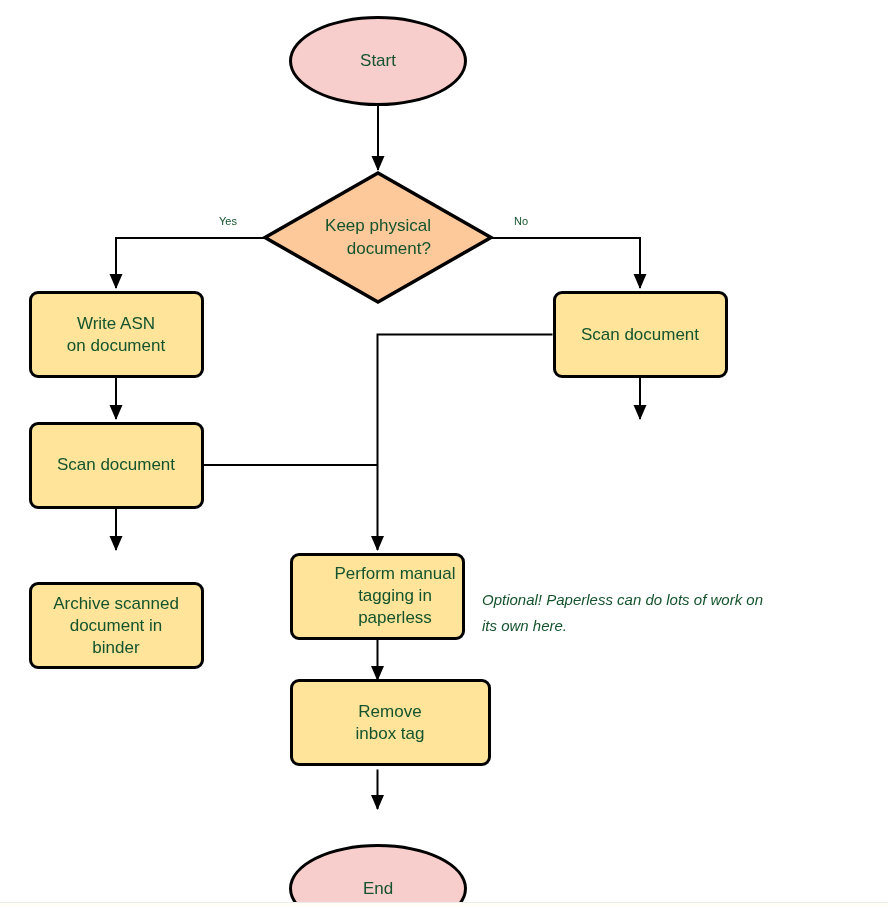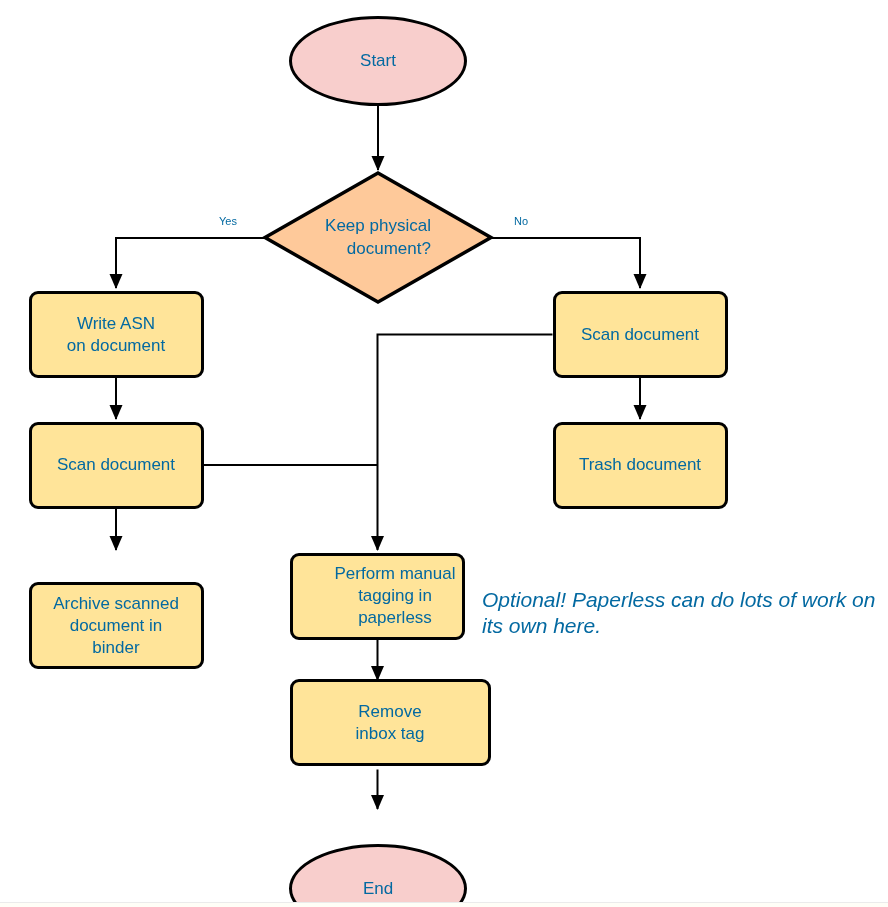--- a/index.html
+++ b/index.html
@@ -7,21 +7,21 @@
     padding: 0;
     background: #ffffff;
   }
   .canvas {
     position: relative;
     width: 888px;
     height: 907px;
     background: #ffffff;
     overflow: hidden;
     font-family: "Liberation Sans", sans-serif;
-    color: #0369a1;
+    color: #14532d;
   }
   .edges-layer {
     position: absolute;
     left: 0; top: 0;
     width: 888px; height: 907px;
   }
   .edge {
     fill: none;
     stroke: var(--stroke, #000);
     stroke-width: 2;
@@ -67,21 +67,21 @@
     font-size: 11px;
     line-height: 22px;
     background: #fff;
   }
   .edge-label.yes { left: 198px; }
   .edge-label.no  { left: 491px; }
   .annotation {
     position: absolute;
     left: 482px; top: 587px;
     width: 400px;
-    font-size: 21px;
+    font-size: 15px;
     line-height: 26px;
     font-style: italic;
     white-space: pre-line;
     text-align: left;
   }
   
   .n-start      { left: 289px;   top: 16px;    width: 178px; height: 90px; }
   .n-end        { left: 289px;   top: 844px;   width: 178px; height: 89px; }
   .n-write-asn  { left: 28.5px;  top: 291px;   width: 175px; height: 87px; }
   .n-scan-left  { left: 28.5px;  top: 421.5px; width: 175px; height: 87px; }
@@ -138,21 +138,20 @@
 on document</div>
 
   <div class="node rect n-scan-left">Scan document</div>
 
   <div class="node rect n-archive">Archive scanned
 document in
 binder</div>
 
   <div class="node rect n-scan-right">Scan document</div>
 
-  <div class="node rect n-trash">Trash document</div>
 
   <div class="node rect n-tagging">Perform manual
 tagging in
 paperless</div>
 
   <div class="node rect n-remove">Remove
 inbox tag</div>
 
   <div class="node ellipse n-end">End</div>
 

